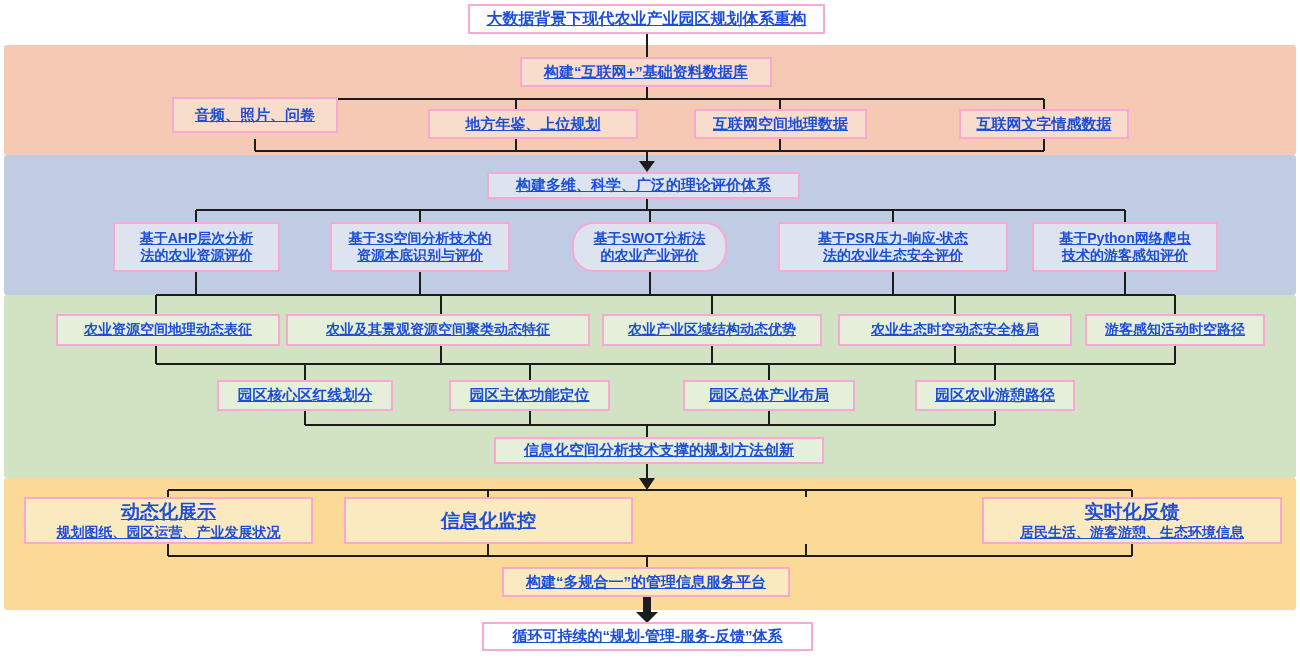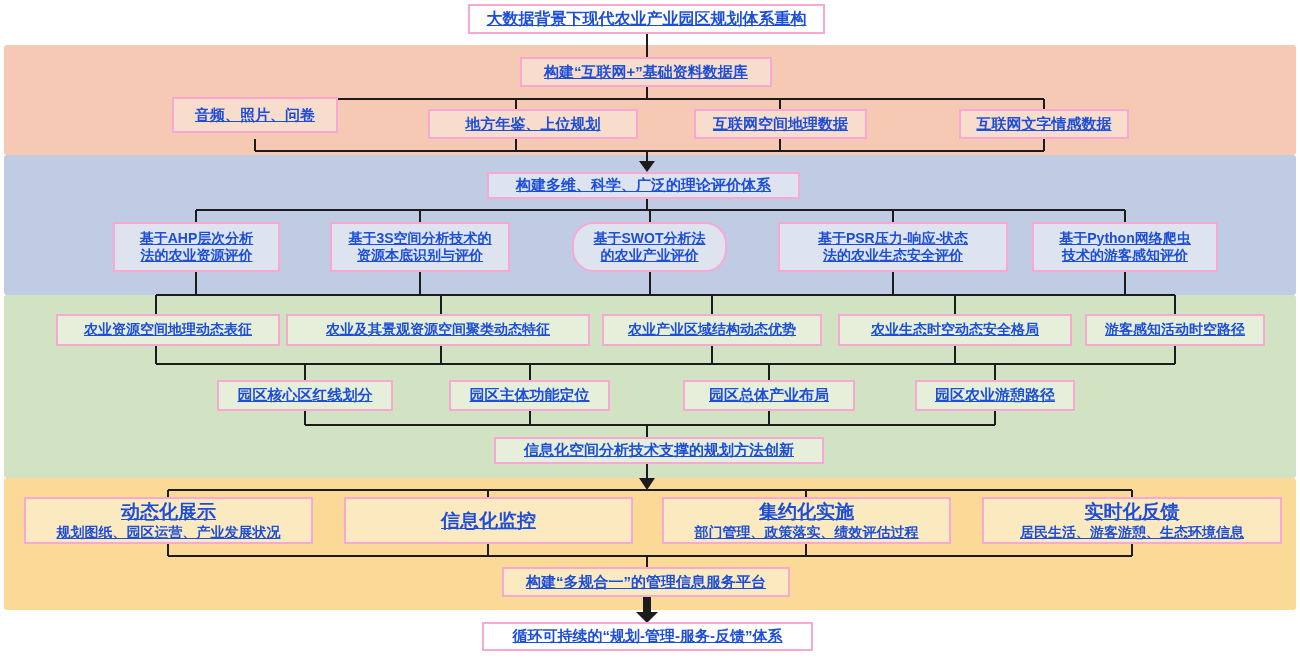--- a/index.html
+++ b/index.html
@@ -110,24 +110,20 @@
 
   <div class="box bg-green fs15" style="left:494px;top:437px;width:330px;height:27px;">信息化空间分析技术支撑的规划方法创新</div>
 
   <div class="box bg-orange two-line" style="left:24px;top:497px;width:289px;height:47px;">
     <div class="t-line">动态化展示</div>
     <div class="d-line">规划图纸、园区运营、产业发展状况</div>
   </div>
   <div class="box bg-orange two-line" style="left:344px;top:497px;width:289px;height:47px;">
     <div class="t-line">信息化监控</div>
   </div>
-  <div class="box bg-orange two-line" style="left:662px;top:497px;width:289px;height:47px;">
-    <div class="t-line">集约化实施</div>
-    <div class="d-line">部门管理、政策落实、绩效评估过程</div>
-  </div>
   <div class="box bg-orange two-line" style="left:982px;top:497px;width:300px;height:47px;">
     <div class="t-line">实时化反馈</div>
     <div class="d-line">居民生活、游客游憩、生态环境信息</div>
   </div>
 
   <div class="box bg-orange fs15" style="left:502px;top:567px;width:288px;height:30px;">构建“多规合一”的管理信息服务平台</div>
 
   <div class="box bg-white fs15" style="left:482px;top:622px;width:331px;height:29px;">循环可持续的“规划-管理-服务-反馈”体系</div>
 
 </div>

